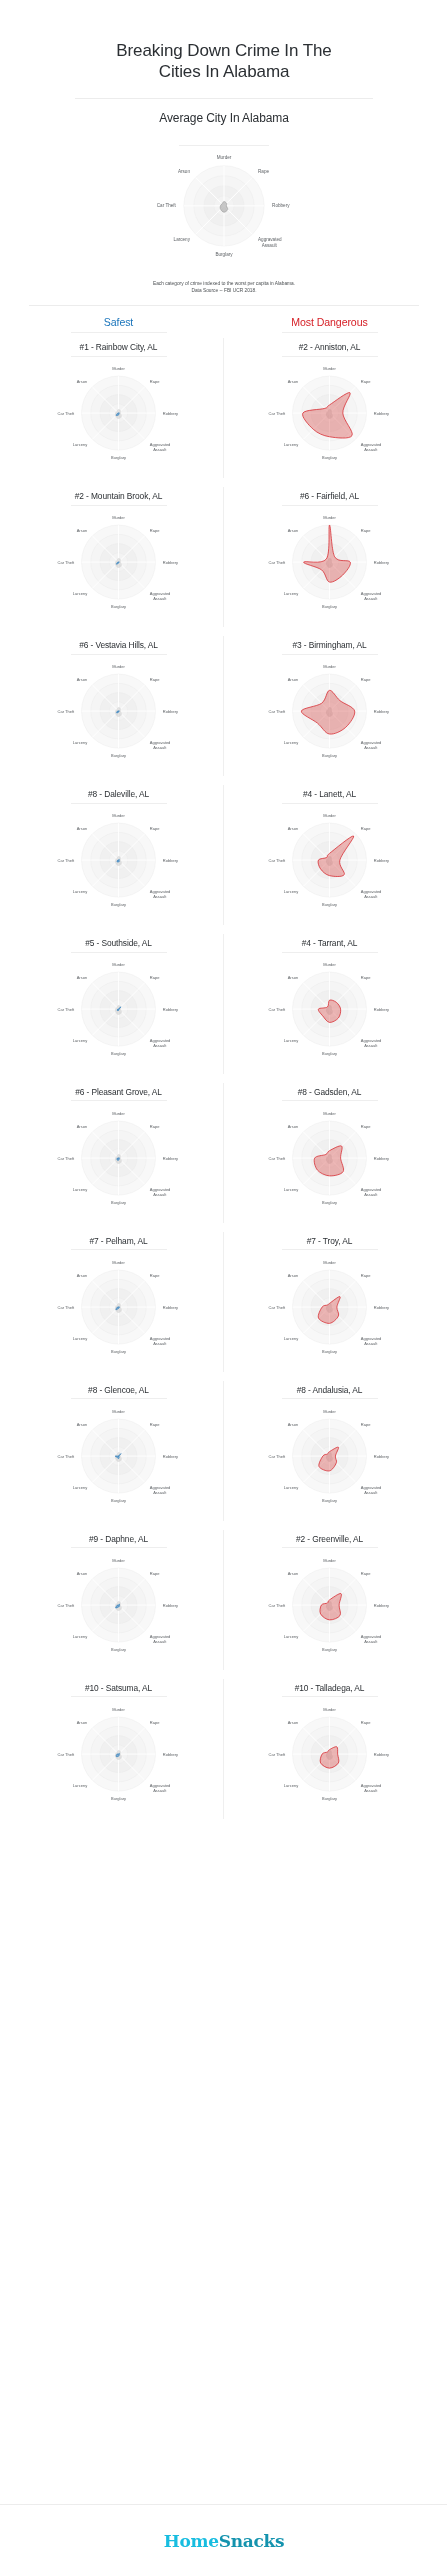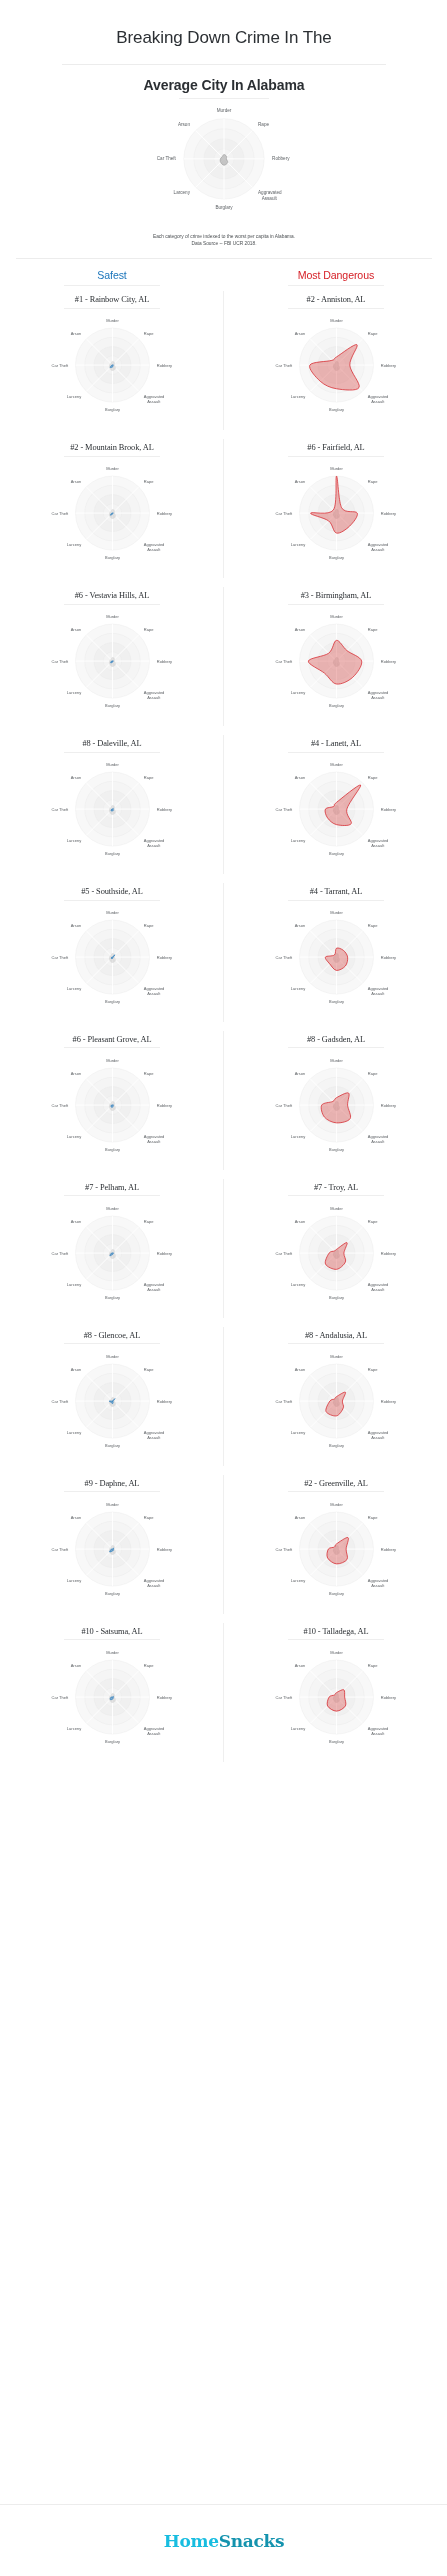--- a/index.html
+++ b/index.html
@@ -8,21 +8,21 @@
     width:448px;
     background:#ffffff;
     font-family:"Liberation Sans", sans-serif;
     color:#3b3f42;
     -webkit-font-smoothing:antialiased;
   }
   .page {
     width:448px;
     min-height:2576px;
     position:relative;
-    padding:0;
+    padding:13px;
     background:#fff;
   }
 
   
   .header { padding:27px 34px 3.4px 34px; text-align:center; }
   .title-line {
     font-size:17px;
     line-height:21px;
     font-weight:400;
     letter-spacing:-0.1px;
@@ -34,25 +34,24 @@
   }
   .title-line .dangerous {
     color:#e8131a; font-weight:bold; letter-spacing:-0.3px;
   }
 
   .hr-thin { height:0.6px; background:#ececec; margin:12.3px 62px 0 62px; }
 
   
   .avg-block { text-align:center; padding-top:12.3px; }
   .avg-title {
-    font-size:14px;
+    font-size:12px;
     color:#2b2f33;
     letter-spacing:-0.1px;
-    margin-bottom:5px;
-    font-weight:bold;
+    margin-bottom:20px;
   }
   .avg-rule { height:0.6px; background:#eee; width:90px; margin:3.4px auto 0 auto; }
 
   .caption {
     text-align:center;
     font-size:4.8px;
     color:#4b4f52;
     line-height:7.3px;
     margin-top:4.5px;
   }
@@ -80,21 +79,21 @@
   }
   .cell.left::after {
     content:"";
     position:absolute; right:0; top:4.5px; bottom:4.5px;
     width:0.6px; background:#efefef;
   }
   .city-title {
     font-size:8.4px;
     color:#2b2f33;
     letter-spacing:-0.1px;
-    font-family:Liberation Serif, serif;
+    font-family:Liberation Sans, sans-serif;
   }
   .city-rule { height:0.6px; background:#eee; width:96px; margin:3.9px auto 1.1px auto; }
 
   .chart-wrap { width:129px; margin:0 auto; position:relative; }
   svg.radar { display:block; width:129px; height:auto; overflow:visible; }
   .axis-label {
     font-size:7.2px;
     fill:#5b5f63;
     font-family:"Liberation Sans", sans-serif;
   }
@@ -118,20 +117,21 @@
   .logo .home { color:#18bde0; }
   .logo .snacks { color:#1493ae; }
 </style>
 </head>
 <body>
 
 <div class="page">
 
   <div class="header">
     <div class="title-line">Breaking Down Crime In The</div>
+    <div class="title-line">Cities In Alabama</div>
   </div>
 
   <div class="hr-thin"></div>
 
   <div class="avg-block">
     <div class="avg-title">Average City In Alabama</div>
     <div class="avg-rule"></div>
     <div class="chart-wrap avg-chart-wrap">
         <svg viewBox="0 0 230 214" class="radar">
           <circle cx="115" cy="100" r="66.00" fill="#f8f8f8" stroke="#e9e9e9" stroke-width="0.7"></circle>

